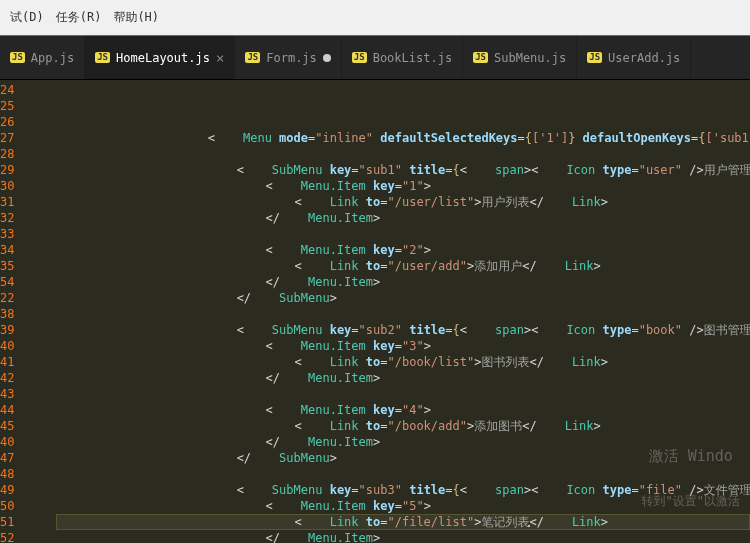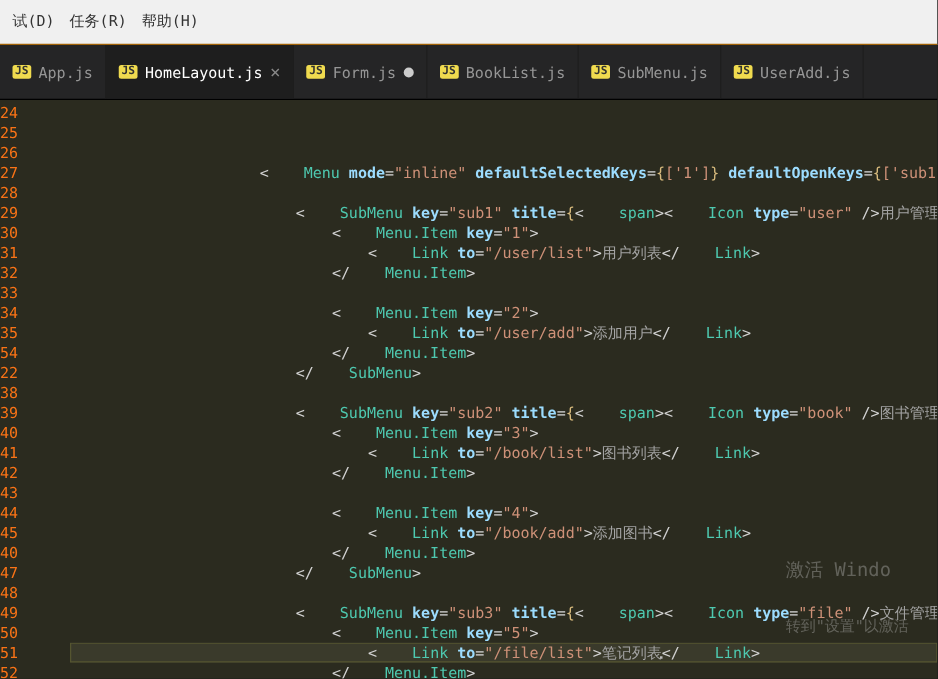--- a/index.html
+++ b/index.html
@@ -20,21 +20,21 @@
   .code .line { height: 16px; position: relative; }
   .code .line.hl { background: #3a3a2b; box-shadow: inset 0 0 0 1px #555530; }
   .t-punc { color: #d4d4d4; }
   .t-tag  { color: #4ec9b0; margin-left: 28px; }
   .t-attr { color: #9cdcfe; font-weight: bold; }
   .t-op   { color: #d4d4d4; }
   .t-str  { color: #ce9178; }
   .t-brc  { color: #d7ba7d; }
   .t-txt  { color: #a3a3a3; }
   .cursor-box { outline: 1px solid #bbb; display: inline-block; }
-  .watermark { position: absolute; right: 23px; bottom: 4px; color: rgba(200,200,200,0.35); font-size: 12px; text-align: left; line-height: 15px; pointer-events: none; }
+  .watermark { position: absolute; right: 10px; bottom: 4px; color: rgba(200,200,200,0.35); font-size: 12px; text-align: center; line-height: 15px; pointer-events: none; }
   .watermark .big { font-size: 15px; }
 </style>
 </head>
 <body>
 <div class="window">
 
   <div class="menubar">
     <span>试(D)</span>
     <span>任务(R)</span>
     <span>帮助(H)</span>

